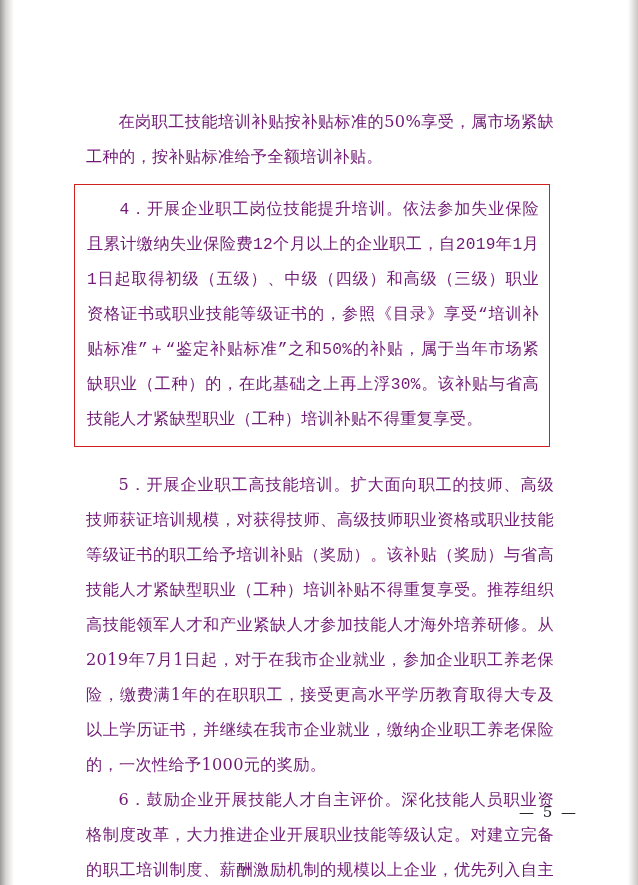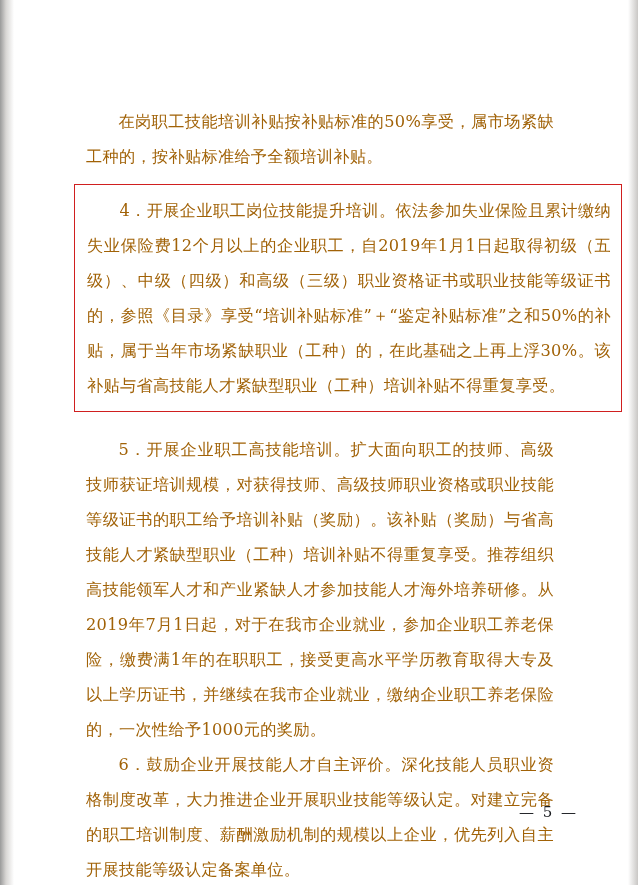--- a/index.html
+++ b/index.html
@@ -39,40 +39,41 @@
   }
   #content {
     position: absolute;
     left: 86px;
     top: 104px;
     width: 468px;
   }
   .para {
     font-size: 16.2px;
     line-height: 35px;
-    color: #a16207;
+    color: #701a75;
     letter-spacing: 0.3px;
     text-align: justify;
     text-justify: inter-ideograph;
     margin: 0;
   }
   .indent {
     text-indent: 2em;
   }
   #p1 {
     margin-bottom: 10px;
   }
   
   #boxed-wrap {
     position: relative;
     margin: 0 0 20px -12px;
     padding: 8px 10px 8px 12px;
-    width: 548px;
+    width: 476px;
     box-sizing: border-box;
     border: 1.6px solid #d01f1f;
+    font-family: Liberation Mono, monospace;
   }
   #boxed-wrap .para {
     text-align: justify;
   }
   #p5 {
     margin-top: 20px;
   }
   #p6 {
     margin-top: 0px;
   }

